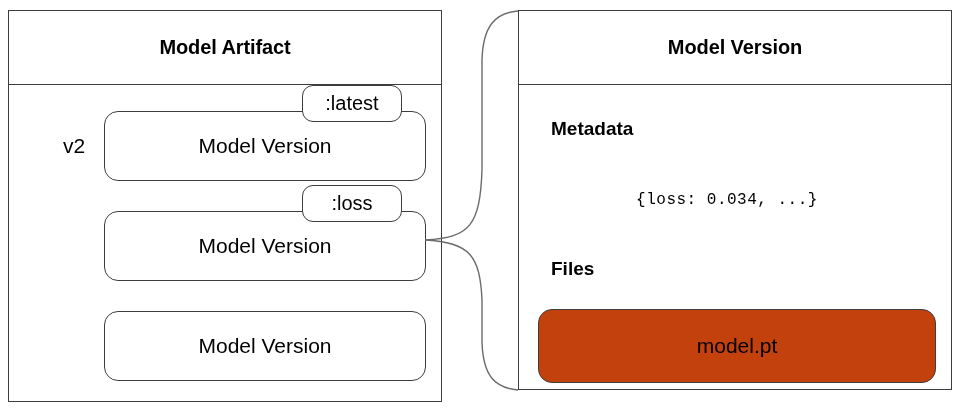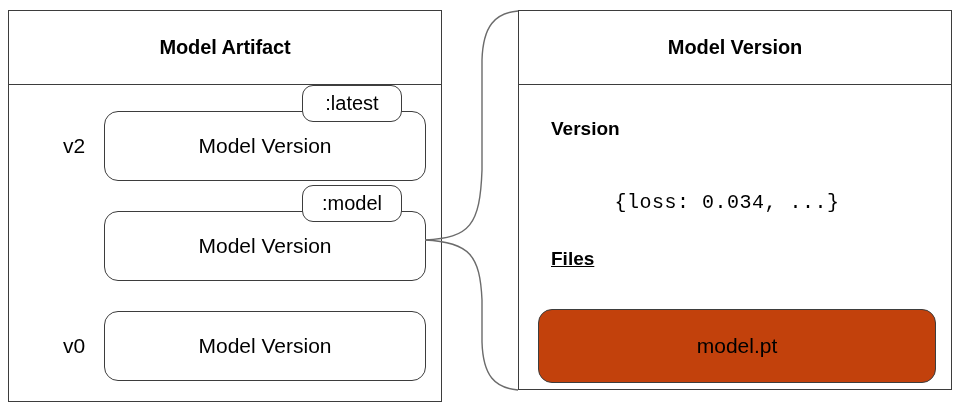--- a/index.html
+++ b/index.html
@@ -122,30 +122,30 @@
 
   
   .section-heading {
     position: absolute;
     left: 32px;
     font-size: 19px;
     font-weight: bold;
     color: #000;
   }
   #metadata-heading { top: 107px; }
-  #files-heading    { top: 237px; text-decoration: underline; }
+  #files-heading    { top: 247px; }
 
   .metadata-value {
     position: absolute;
     left: 0;
     right: 16px;
     top: 180px;
     text-align: center;
     font-family: "Liberation Mono", "DejaVu Sans Mono", monospace;
-    font-size: 20px;
+    font-size: 16px;
     color: #000;
     letter-spacing: 0.5px;
   }
 
   #file-box {
     position: absolute;
     left: 19px;
     top: 298px;
     width: 398px;
     height: 74px;
@@ -198,40 +198,39 @@
       </div>
     </div>
 
     <div class="version-row" id="row-v1">
       <div class="version-box">
         <span>Model Version</span>
       </div>
     </div>
 
     <div class="version-row" id="row-v0">
-      <span class="version-label">v0</span>
       <div class="version-box">
         <span>Model Version</span>
       </div>
     </div>
   </div>
 
   <div class="tag-pill" id="tag-latest">
     <span>:latest</span>
   </div>
   <div class="tag-pill" id="tag-best">
-    <span>:model</span>
+    <span>:loss</span>
   </div>
 
   <div class="panel" id="version-panel">
     <div class="panel-header">
       <span class="panel-title">Model Version</span>
     </div>
 
-    <span class="section-heading" id="metadata-heading">Version</span>
+    <span class="section-heading" id="metadata-heading">Metadata</span>
 
     <div class="metadata-value">{loss: 0.034, ...}</div>
 
     <span class="section-heading" id="files-heading">Files</span>
 
     <div id="file-box">
       <span>model.pt</span>
     </div>
   </div>
 

